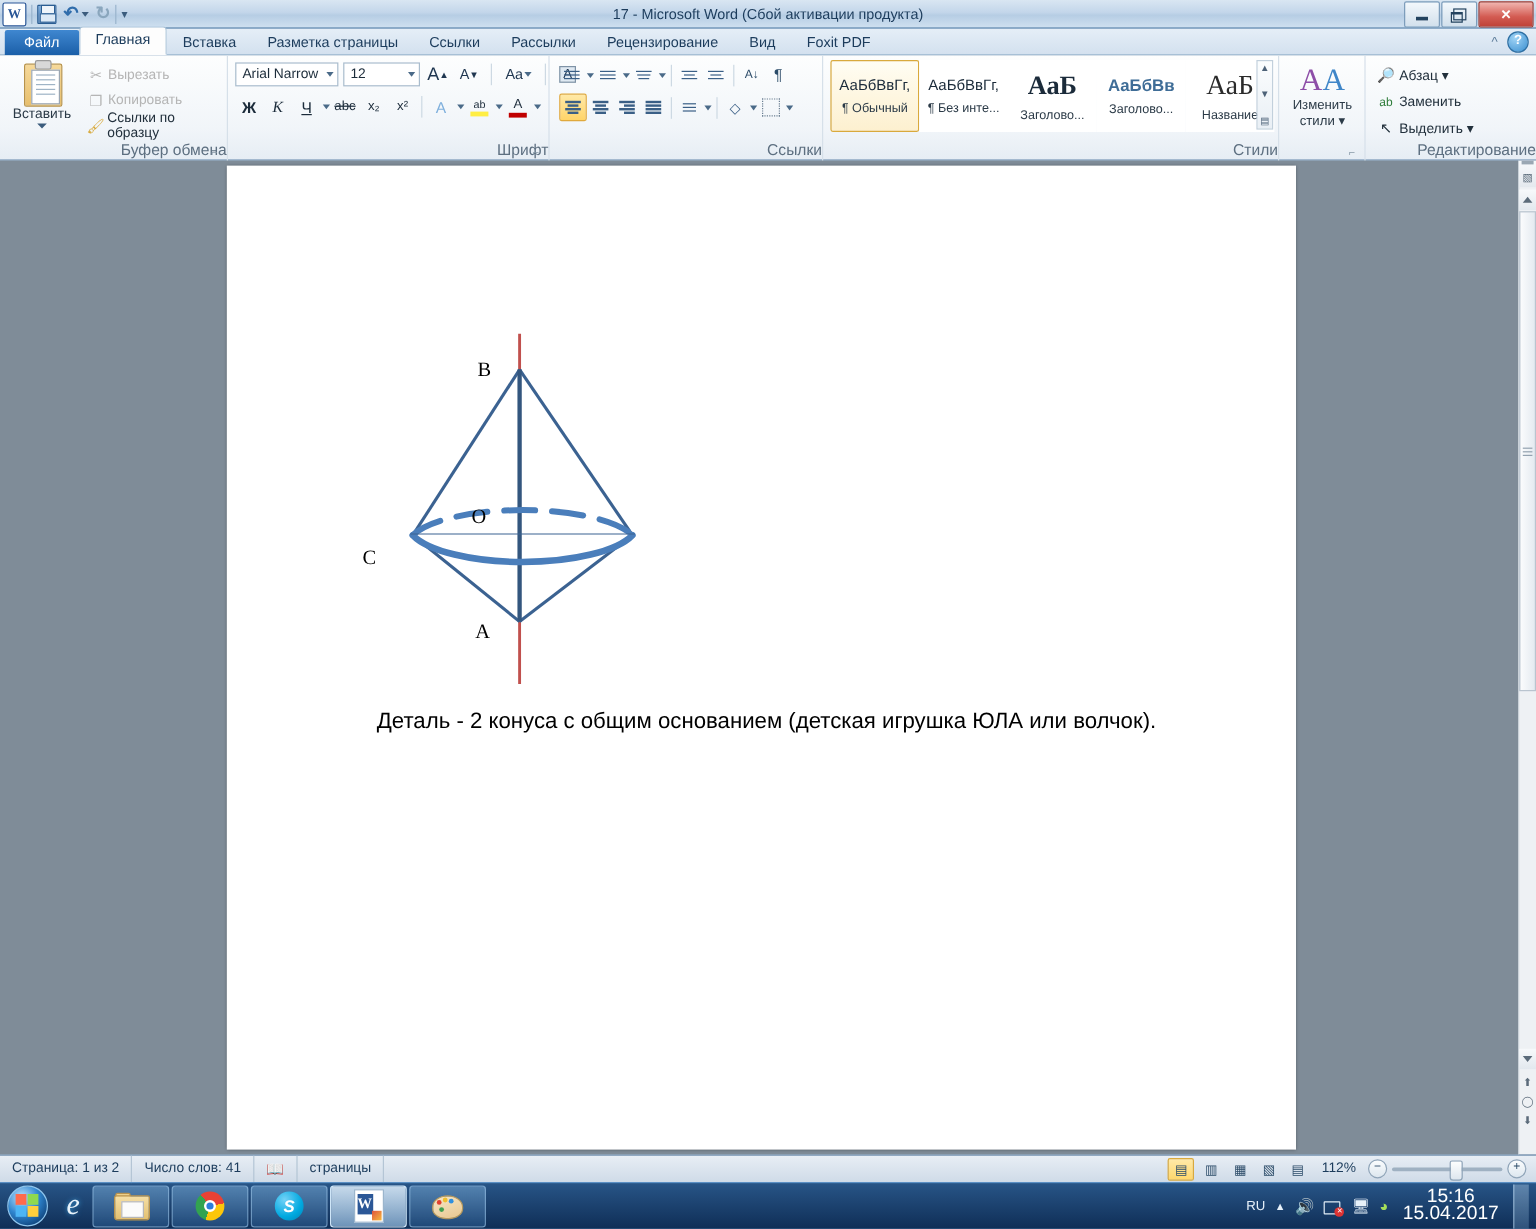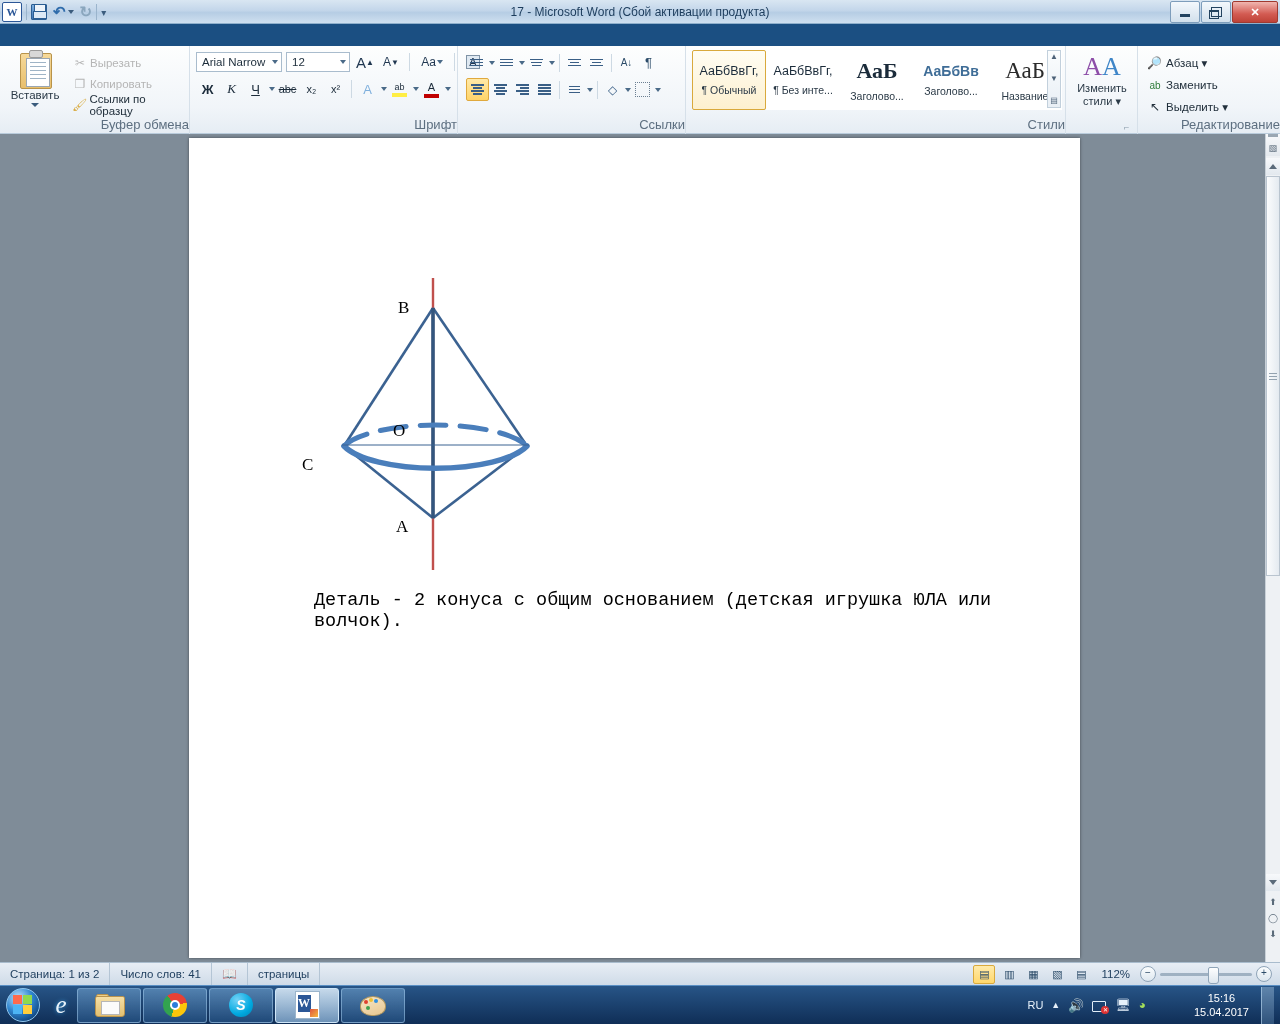--- a/index.html
+++ b/index.html
@@ -154,21 +154,21 @@
     box-shadow:0 0 3px rgba(0,0,0,.45);
   }
   .doctext{
     position:absolute;left:125px;top:63px;width:690px;
     font-family:"Liberation Sans",sans-serif;font-size:15px;line-height:21px;color:#000;
   }
   .doctext .sp{border-bottom:2px dotted #1f9d4e;}
   .figwrap{position:absolute;left:0;top:140px;width:891px;height:300px;}
   .closing{
     position:absolute;left:125px;top:452px;width:720px;
-    font-family:Liberation Mono, monospace;font-size:18.5px;color:#000;
+    font-family:Liberation Sans, sans-serif;font-size:18.5px;color:#000;
   }
 
   
   .vsb{position:absolute;right:0;top:0;width:15px;height:828px;background:#eef1f4;border-left:1px solid #c9d1d8;box-sizing:border-box;}
   .sbtop{position:absolute;top:0;left:0;width:14px;height:22px;background:linear-gradient(180deg,#f7f9fb,#e4e9ee);display:flex;align-items:center;justify-content:center;}
   .sbsplit{position:absolute;top:0;left:2px;width:10px;height:3px;background:#9aa7b3;}
   .sbarrow{width:0;height:0;border-left:4px solid transparent;border-right:4px solid transparent;}
   .up{border-bottom:5px solid #5b6b7a;}
   .dn2{border-top:5px solid #5b6b7a;}
   .sbup{position:absolute;top:24px;left:0;width:14px;height:17px;display:flex;align-items:center;justify-content:center;background:linear-gradient(180deg,#f7f9fb,#e2e8ee);}
@@ -230,21 +230,21 @@
   .wicon2{width:23px;height:26px;background:#fff;border:1px solid #9bb5cc;position:relative;}
   .wicon2 b{position:absolute;left:2px;top:3px;width:13px;height:17px;background:#2b5797;color:#fff;
             font-family:"Liberation Serif",serif;font-size:12px;text-align:center;line-height:17px;}
   .wicon2 i{position:absolute;right:1px;bottom:1px;width:8px;height:8px;background:linear-gradient(135deg,#e0543f,#f6b93b);}
   .paint{width:26px;height:24px;position:relative;}
   .paint .pal{position:absolute;left:0;top:3px;width:24px;height:18px;border-radius:50% 50% 45% 45%;
               background:linear-gradient(160deg,#f6e6c8,#e8c78f);border:1px solid #b3985f;}
   .paint .h{position:absolute;width:4px;height:4px;border-radius:50%;}
   .sysarea{margin-left:auto;display:flex;align-items:center;gap:8px;padding-right:6px;color:#e7f1fa;font-size:11px;}
   .sysicon{display:flex;align-items:center;justify-content:center;}
-  .clock{text-align:center;font-size:11px;line-height:14px;color:#fff;padding:0 4px;margin-left:36px;}
+  .clock{text-align:center;font-size:16px;line-height:14px;color:#fff;padding:0 4px;}
   .showdesk{width:12px;height:37px;background:linear-gradient(180deg,rgba(200,225,245,.35),rgba(120,165,205,.30));
             border-left:1px solid rgba(190,220,245,.6);}
   .netico{width:15px;height:13px;position:relative;}
   .netico .m{position:absolute;left:0;bottom:0;width:12px;height:9px;border:1.5px solid #e2eef8;border-radius:1px;}
   .netico .x{position:absolute;right:-2px;bottom:-2px;width:8px;height:8px;border-radius:50%;background:#d33;color:#fff;font-size:6px;line-height:8px;text-align:center;}
 </style>
 </head>
 <body>
 
 <div class="app">
@@ -271,20 +271,37 @@
       <div class="wbtn">
           <span class="minglyph"></span>
         </div>
       <div class="wbtn">
           <span class="maxglyph"></span>
         </div>
       <div class="wbtn close">✕</div>
     </div>
   </div>
 
+  <div class="tabbar">
+    <div class="tabs">
+      <div class="tab file">Файл</div>
+      <div class="tab active">Главная</div>
+      <div class="tab">Вставка</div>
+      <div class="tab">Разметка страницы</div>
+      <div class="tab">Ссылки</div>
+      <div class="tab">Рассылки</div>
+      <div class="tab">Рецензирование</div>
+      <div class="tab">Вид</div>
+      <div class="tab">Foxit PDF</div>
+    </div>
+    <div class="helpgrp">
+      <span class="chev">^</span>
+      <span class="qmark">?</span>
+    </div>
+  </div>
 
   <div class="ribbon">
 
     <div class="group" id="g-clip">
       <div class="paste">
         <div class="clip-img">
           <span class="board"></span>
             <span class="paper">
               <i></i>
               <i></i>

